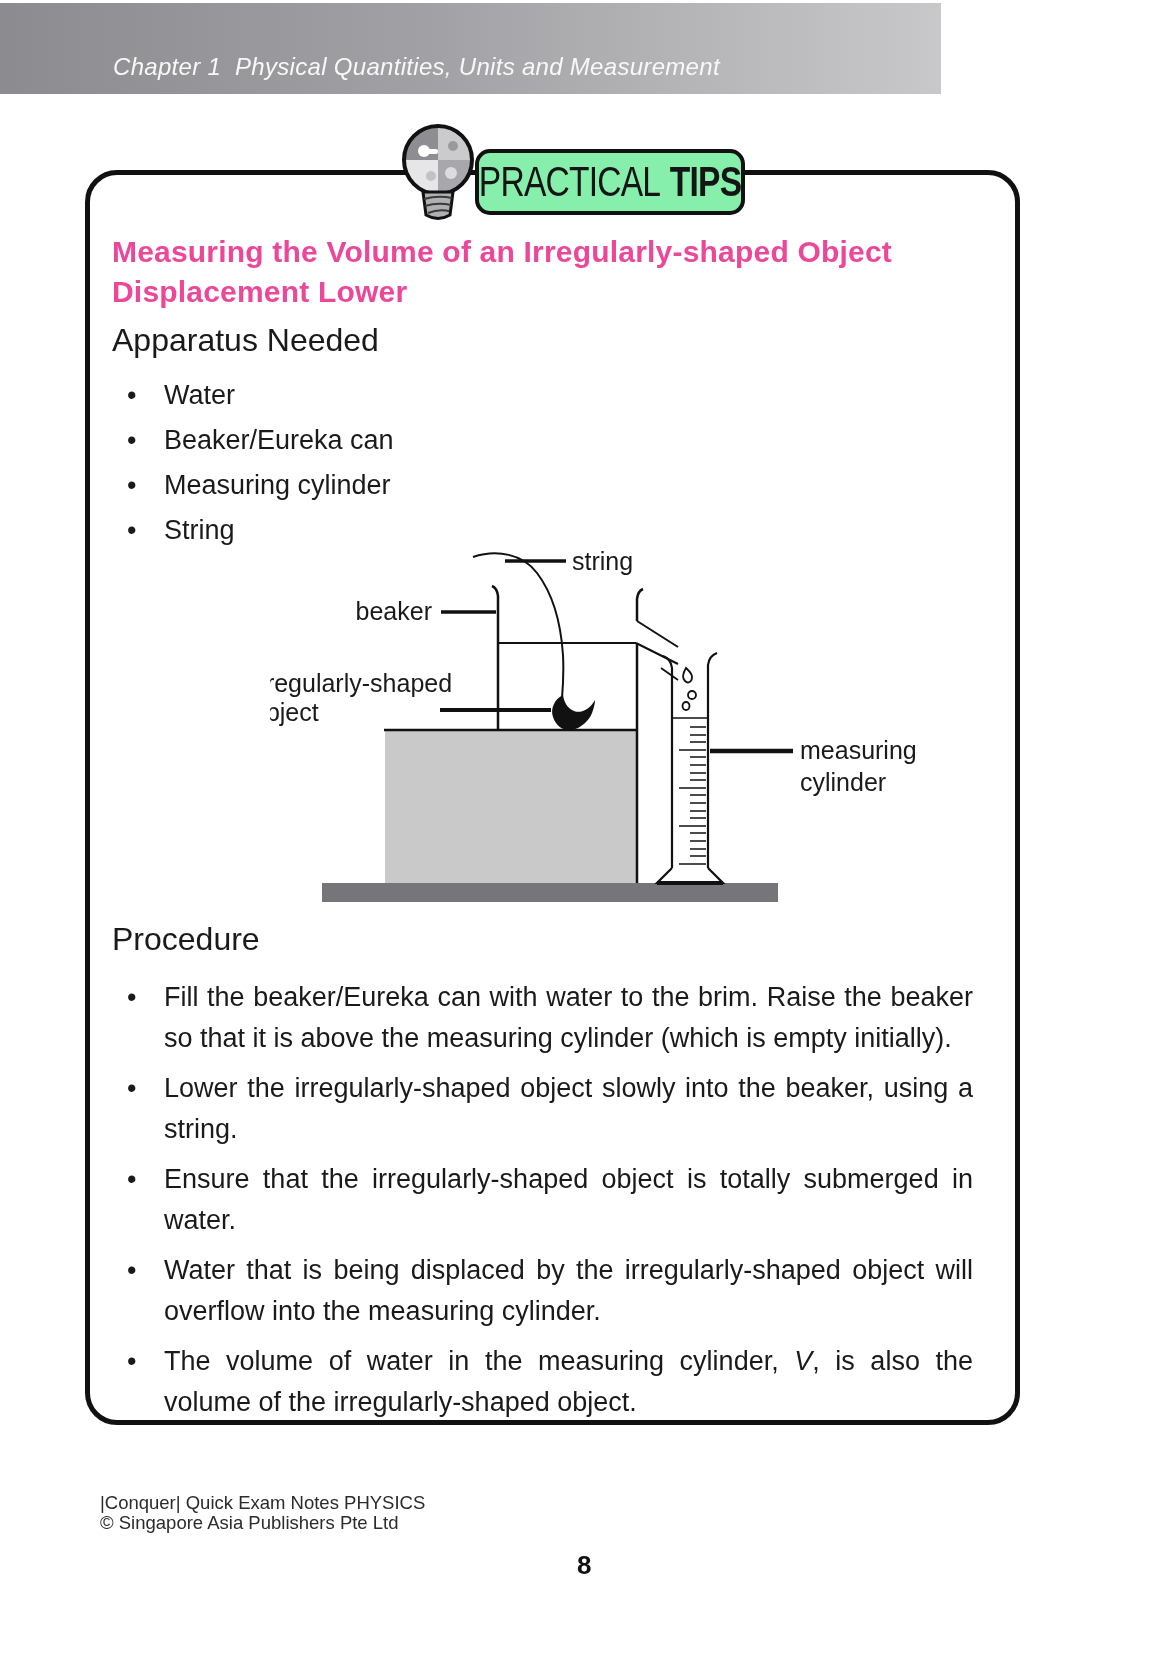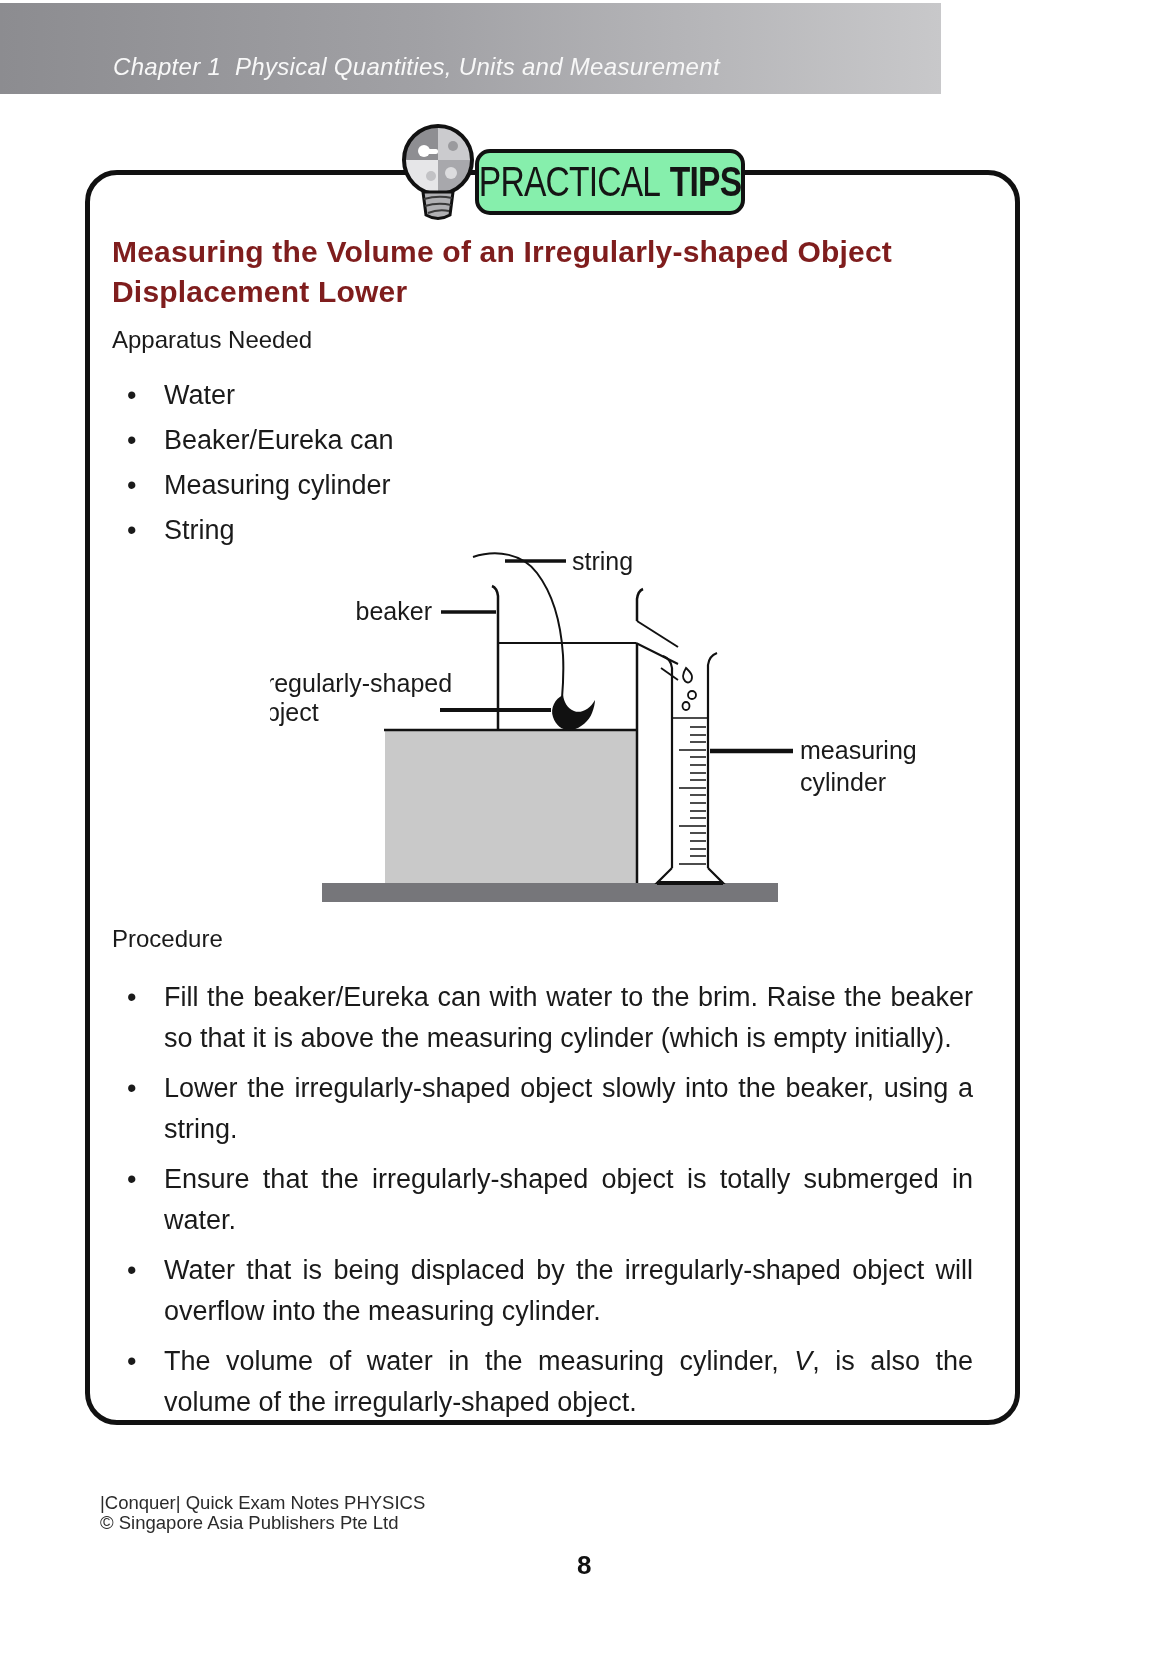--- a/index.html
+++ b/index.html
@@ -26,23 +26,23 @@
   .badge-text .w1{font-weight:400;letter-spacing:-1px;margin-right:12px;}
   .badge-text .w2{font-weight:800;letter-spacing:-1px;}
   .bulb{position:absolute;left:0;top:0;}
   
   .tips-box{
     position:absolute;left:85px;top:170px;width:935px;height:1255px;background:#fff;
     border:5px solid #111;border-radius:32px;box-sizing:border-box;
   }
   .title{
     position:absolute;left:22px;top:57px;font-size:30px;font-weight:800;
-    line-height:40px;letter-spacing:0.2px;color:#7f1d1d;
+    line-height:40px;letter-spacing:0.2px;color:#ec4899;
   }
-  .subhead{position:absolute;left:22px;font-size:24px;line-height:34px;color:#1a1a1a;}
+  .subhead{position:absolute;left:22px;font-size:32px;line-height:34px;color:#1a1a1a;}
   .apparatus-head{top:148px;}
   .procedure-head{top:747px;}
   ul.plainlist{list-style:none;margin:11px;padding:0;position:absolute;left:22px;}
   ul.apparatus{top:187px;}
   ul.apparatus li{
     position:relative;height:45px;line-height:45px;padding-left:41px;font-size:27px;
   }
   ul.procedure{top:791px;width:850px;}
   ul.procedure li{
     position:relative;padding-left:41px;margin-bottom:9px;font-size:27px;line-height:41px;

